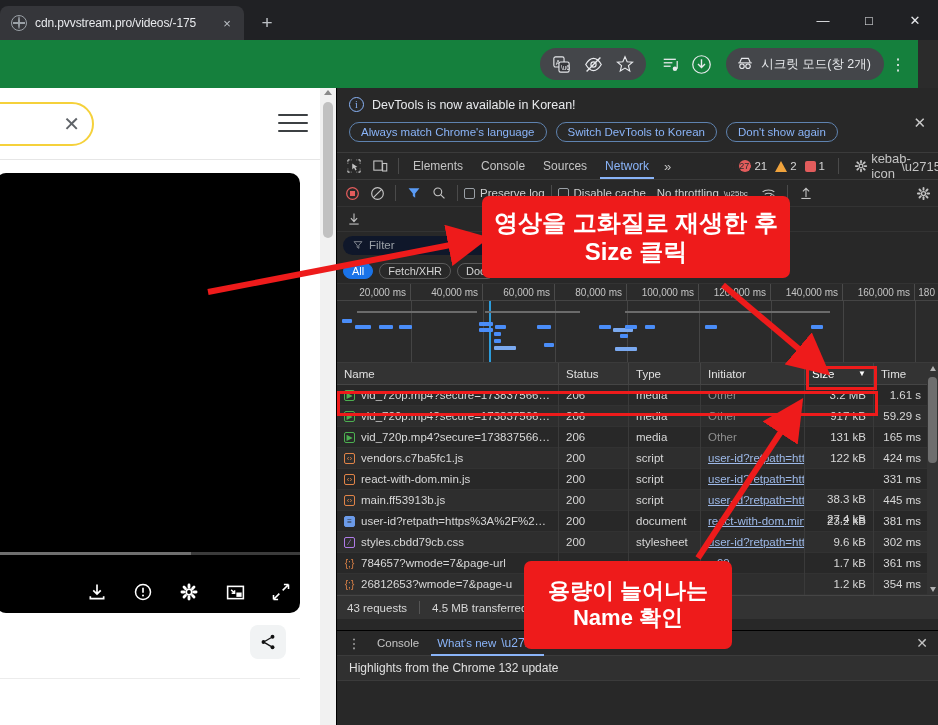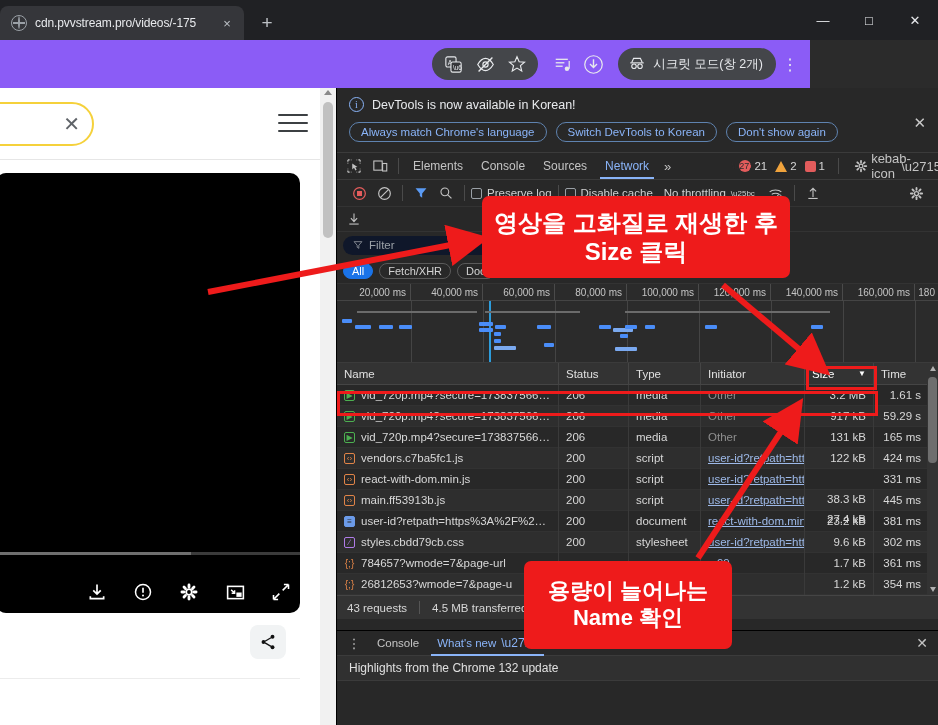--- a/index.html
+++ b/index.html
@@ -50,22 +50,22 @@
     display: flex; align-items: center; justify-content: center;
     color: #bdc1c6; font-size: 19px; font-weight: 300;
   }
   .win-controls { position: absolute; right: 0; top: 0; height: 40px; display: flex; }
   .win-btn {
     width: 46px; height: 40px; display: flex; align-items: center; justify-content: center;
     color: #e8eaed; font-size: 13px;
   }
 
   .toolbar-row {
-    position: absolute; left: 0; top: 40px; width: 810px; height: 48px;
-    background: #8b5cf6; display: flex; align-items: center;
+    position: absolute; left: 0; top: 40px; width: 918px; height: 48px;
+    background: #15803d; display: flex; align-items: center;
   }
   .omni-right { position: absolute; right: 6px; top: 0; height: 48px; display: flex; align-items: center; gap: 0; }
   .omni-pill {
     display: flex; align-items: center; gap: 2px;
     background: #44464a; border-radius: 18px; height: 32px; padding: 0 6px;
   }
   .tb-icon {
     width: 30px; height: 30px; display: flex; align-items: center; justify-content: center;
     color: #e8eaed;
   }
@@ -176,21 +176,21 @@
     content: ""; position: absolute; left: 4px; right: 4px; bottom: 0; height: 2px; background: #8ab4f8;
   }
   .dt-more { color: #c4c4c4; padding: 0 6px; font-size: 13px; }
   .dt-counters { margin-left: auto; display: flex; align-items: center; gap: 4px; font-size: 11.5px; }
   .cnt { display: flex; align-items: center; gap: 3px; color: #d6d6d6; padding-right: 4px; }
   .badge-err { width: 12px; height: 12px; border-radius: 50%; background: #e35c5c; color: #2b2b2b; font-size: 9px; display: flex; align-items: center; justify-content: center; }
   .badge-warn { width: 0; height: 0; border-left: 6.5px solid transparent; border-right: 6.5px solid transparent; border-bottom: 11px solid #f0a33c; }
   .badge-issue { width: 11px; height: 11px; background: #e35c5c; border-radius: 2px; color: #2b2b2b; font-size: 9px; display: flex; align-items: center; justify-content: center; }
 
   .net-toolbar {
-    height: 27px; display: flex; align-items: center; padding: 0 10px; gap: 1px;
+    height: 27px; display: flex; align-items: center; padding: 0 3px; gap: 1px;
     border-bottom: 1px solid #333;
   }
   .net-toolbar2 { height: 25px; display: flex; align-items: center; padding: 0 5px; border-bottom: 1px solid #333; }
   .ni { width: 24px; height: 24px; display: flex; align-items: center; justify-content: center; color: #c4c4c4; }
   .chk { display: flex; align-items: center; gap: 5px; color: #d0d0d0; font-size: 11.5px; white-space: nowrap; }
   .chk .box { width: 11px; height: 11px; border: 1px solid #9aa0a6; border-radius: 2px; }
 
   .filter-row { height: 26px; display: flex; align-items: center; padding: 0 6px; }
   .filter-input {
     display: flex; align-items: center; gap: 6px; background: #0f172a;

